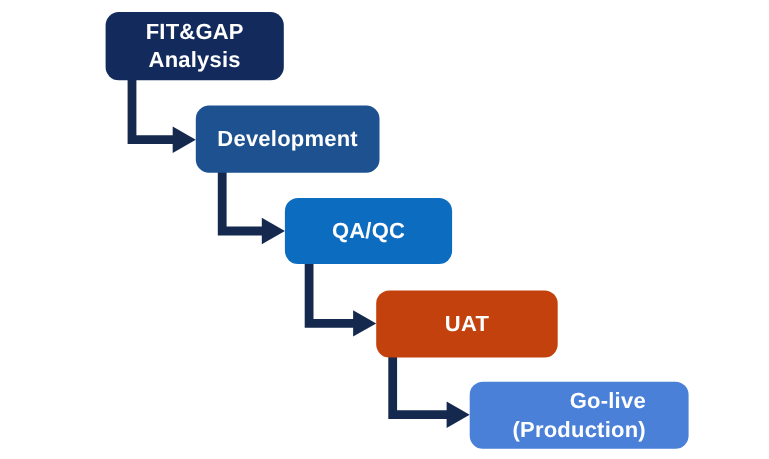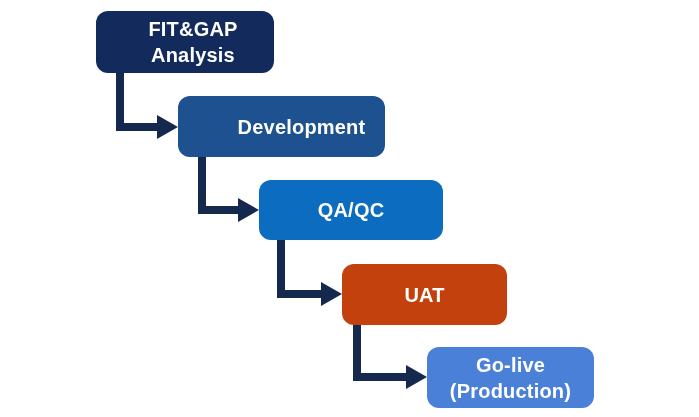--- a/index.html
+++ b/index.html
@@ -22,25 +22,25 @@
     font-weight: 700;
     font-size: 20px;
     line-height: 26px;
     display: flex;
     align-items: center;
     justify-content: center;
     text-align: center;
     white-space: pre-line;
     letter-spacing: 0.2px;
   }
-  .step-1 { left: 96px;  top: 11px;  width: 162px; height: 62px; padding-left: 16px; }
-  .step-2 { left: 178px; top: 96px;  width: 167px; height: 61px; padding-left: 40px; }
-  .step-3 { left: 259px; top: 180px; width: 184px; height: 60px; }
+  .step-1 { left: 96px;  top: 11px;  width: 162px; height: 62px; }
+  .step-2 { left: 178px; top: 96px;  width: 167px; height: 61px; }
+  .step-3 { left: 259px; top: 180px; width: 152px; height: 60px; }
   .step-4 { left: 342px; top: 264px; width: 165px; height: 61px; }
-  .step-5 { left: 427px; top: 347px; width: 167px; height: 61px; }
+  .step-5 { left: 427px; top: 347px; width: 199px; height: 61px; text-align: right; }
   .connectors {
     position: absolute;
     left: 0; top: 0;
     width: 699px;
     height: 417px;
     pointer-events: none;
   }
 </style>
 </head>
 <body>

